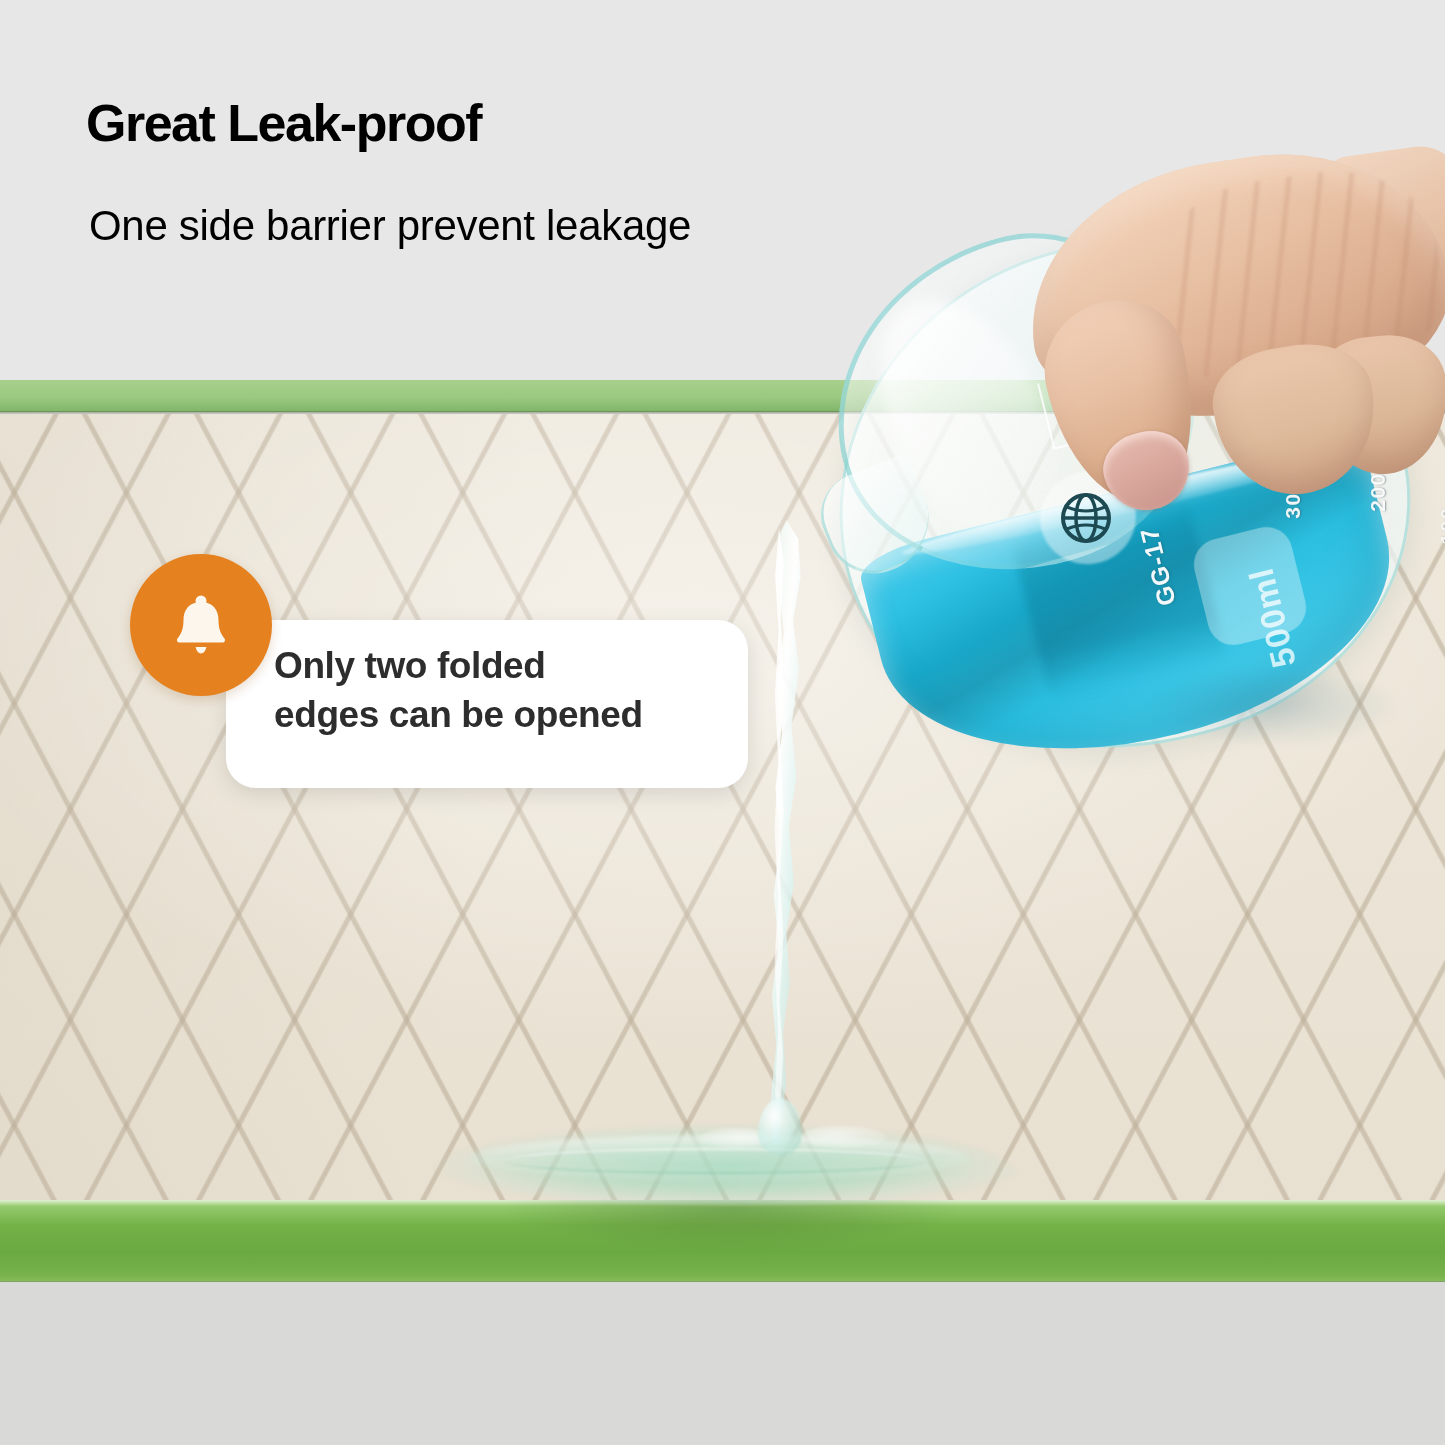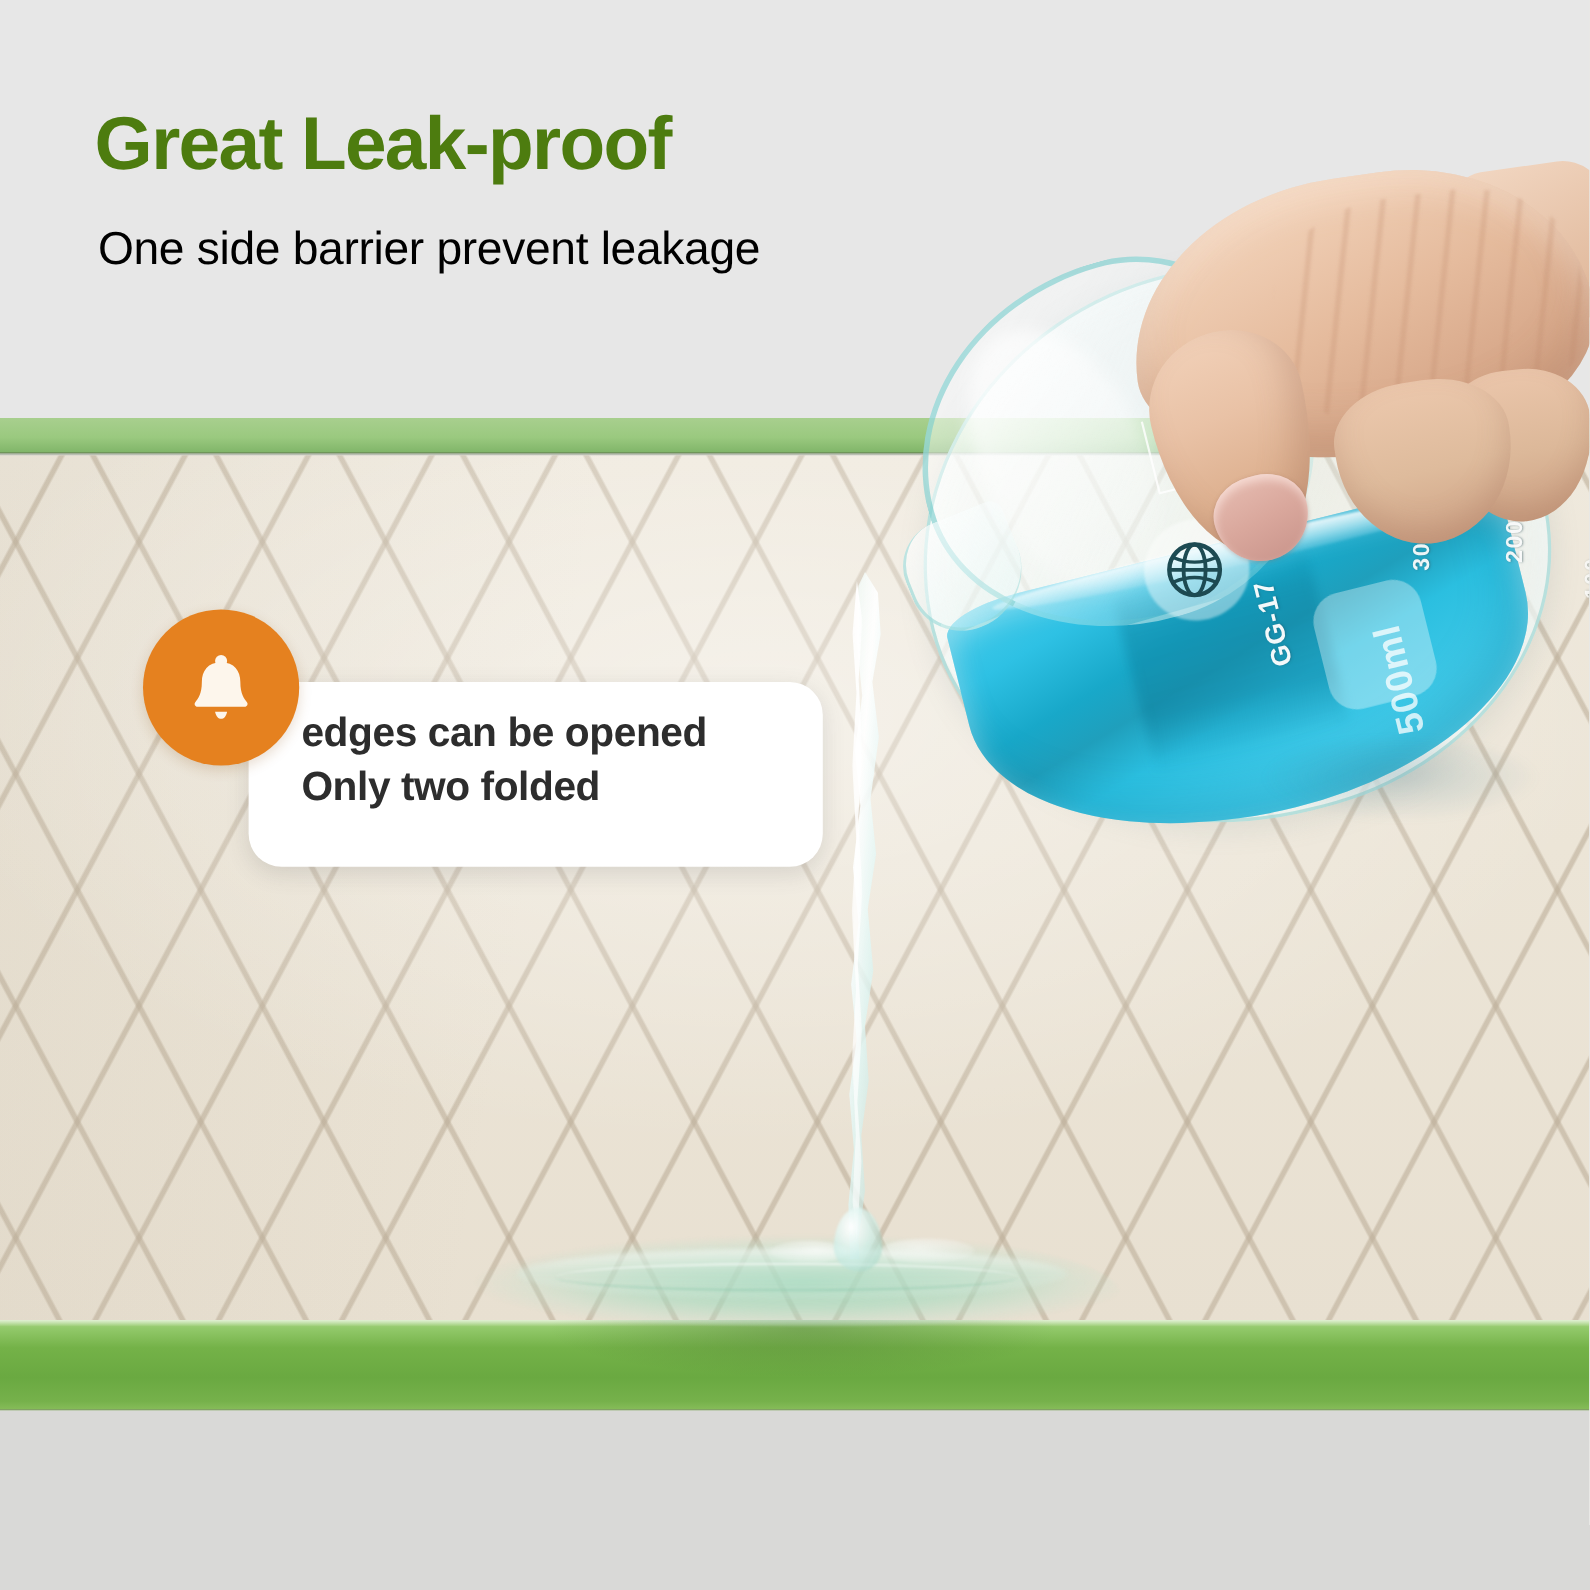--- a/index.html
+++ b/index.html
@@ -17,23 +17,23 @@
   }
 
   
   .header-band {
     position:absolute; left:0; top:0;
     width:1445px; height:382px;
     background:#e7e7e7;
   }
   .headline {
     position:absolute; left:86px; top:96px;
-    font-size:68px; font-weight:bold;
+    font-size:52px; font-weight:bold;
     letter-spacing:-1.5px;
-    color:#4d7c0f;
+    color:#000000;
     line-height:1.05;
     white-space:nowrap;
   }
   .subhead {
     position:absolute; left:89px; top:202px;
     font-size:42px; font-weight:400;
     color:#000000;
     letter-spacing:-0.3px;
     white-space:nowrap;
   }
@@ -527,22 +527,22 @@
     <div class="hand-back"></div>
     <div class="knuckles"></div>
     <div class="finger-2"></div>
     <div class="finger-1"></div>
     <div class="thumb"></div>
     <div class="thumbnail"></div>
   </div>
 
   <div class="callout-card"></div>
   <div class="callout-text">
+    <div>Only two folded</div>
     <div>edges can be opened</div>
-    <div>Only two folded</div>
   </div>
   <div class="callout-badge">
     <svg width="72" height="72" viewBox="0 0 72 72">
       <circle cx="36" cy="12" r="5.5" fill="#fdf6ec"></circle>
       <path d="M36 13 C24 13 18.5 21 18.5 31 C18.5 42 15 46 12.5 49.5
                C11.2 51.3 12.4 53.6 14.6 53.6 L57.4 53.6
                C59.6 53.6 60.8 51.3 59.5 49.5 C57 46 53.5 42 53.5 31
                C53.5 21 48 13 36 13 Z" fill="#fdf6ec"></path>
       <path d="M30.5 58 C31.6 62.4 33.6 64.5 36 64.5 C38.4 64.5 40.4 62.4 41.5 58 Z" fill="#fdf6ec"></path>
     </svg>

